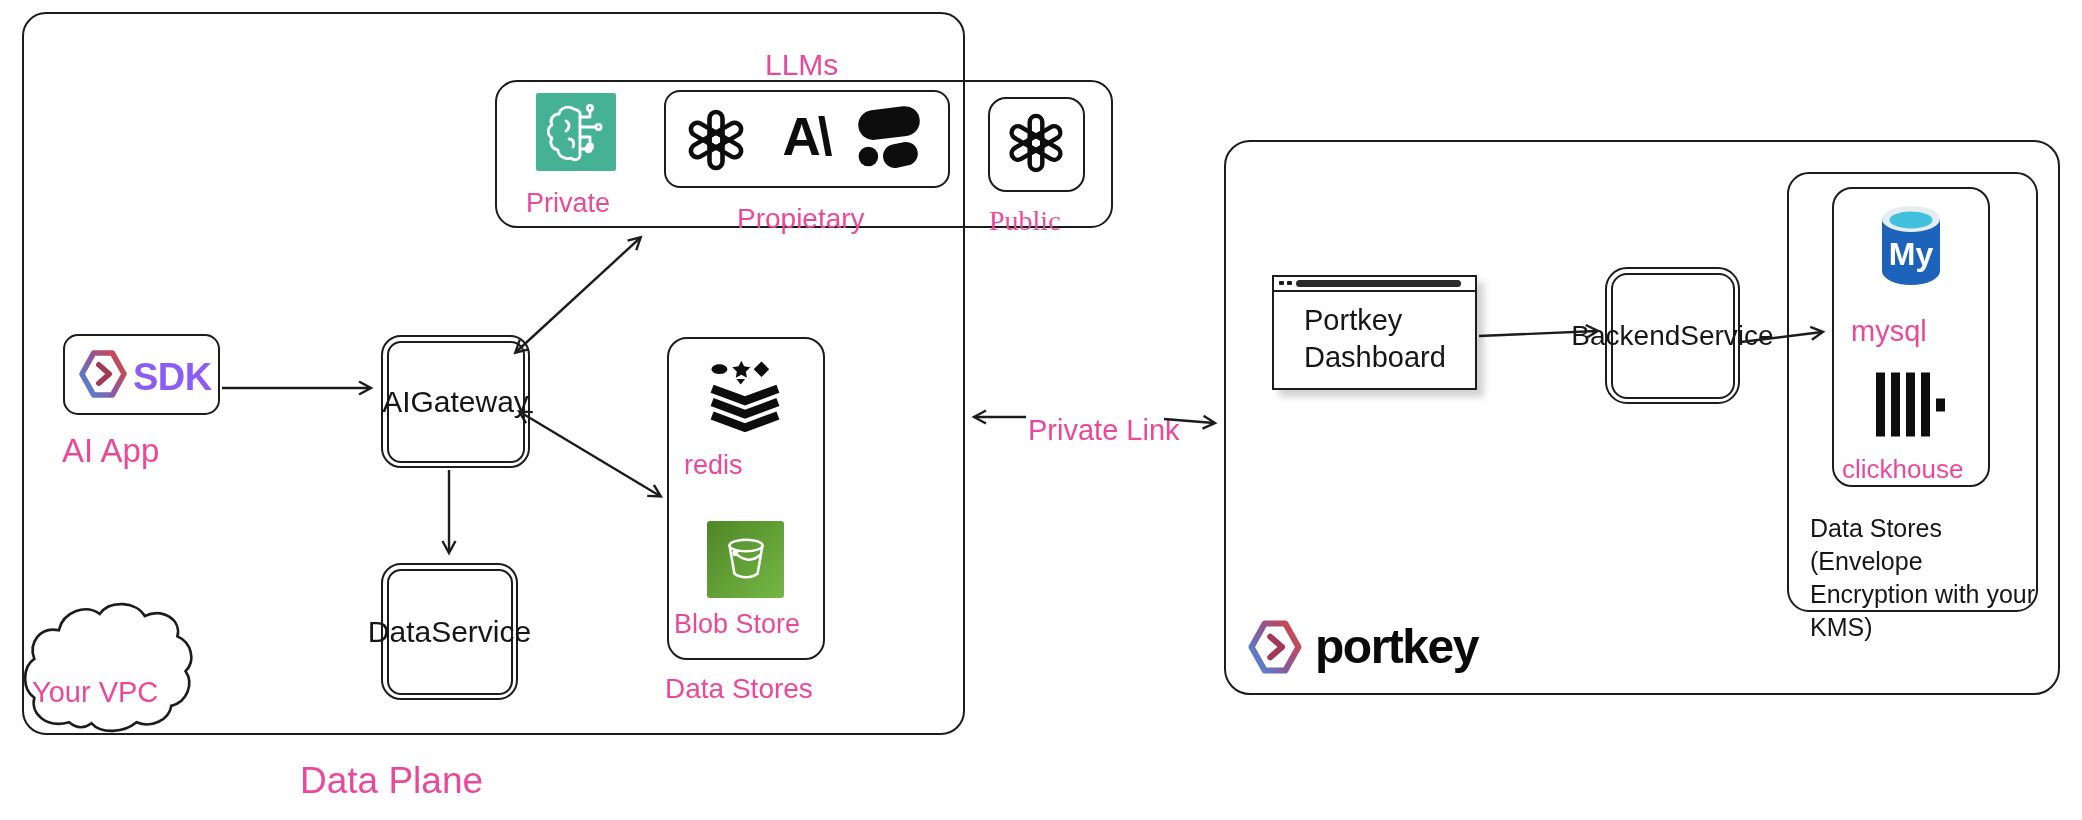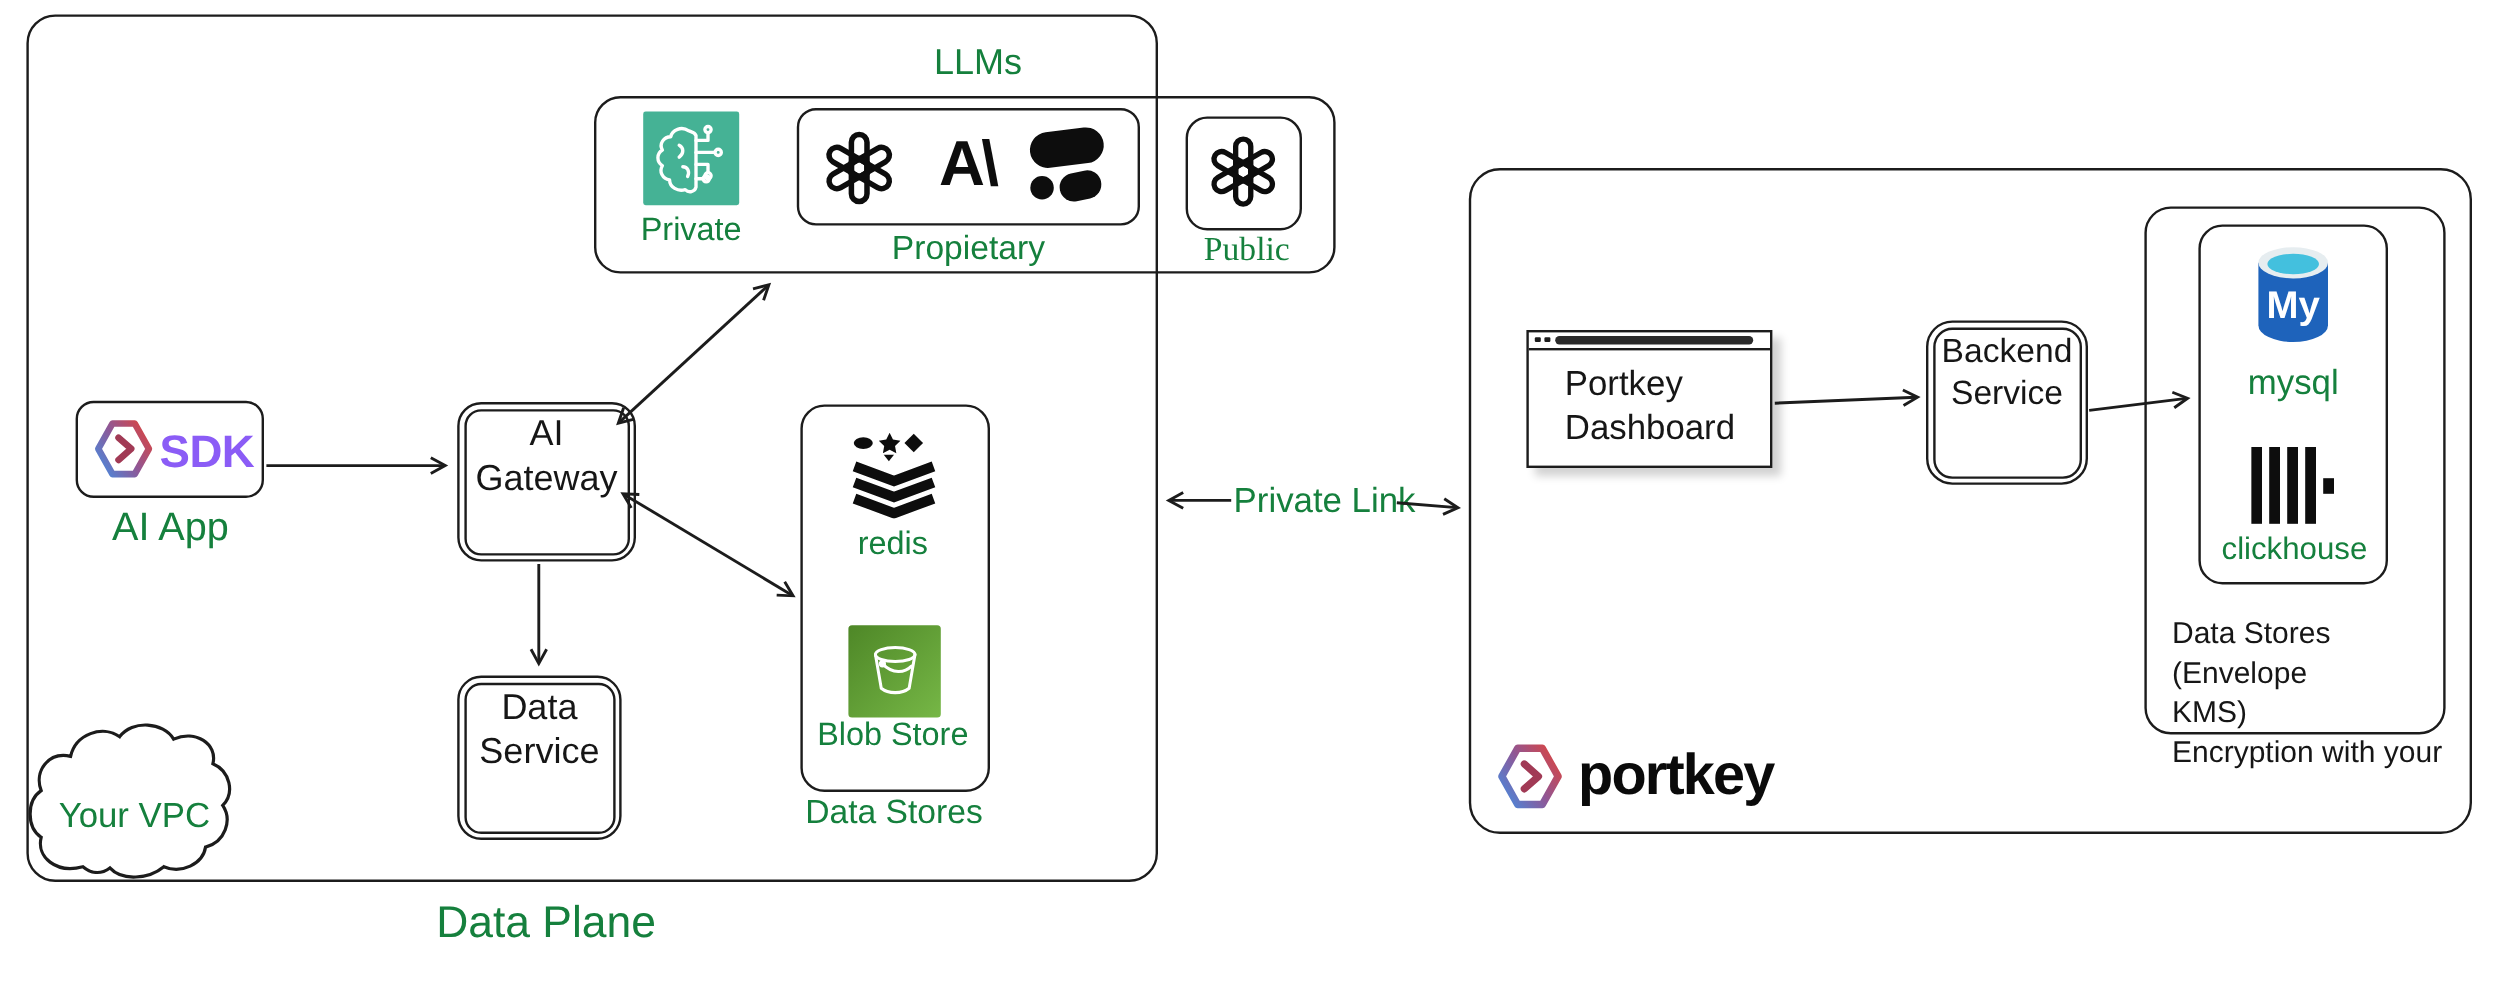--- a/index.html
+++ b/index.html
@@ -3,25 +3,25 @@
 <meta charset="utf-8">
 <style>
   html,body{margin:0;padding:0;background:#ffffff;}
   #canvas{
     position:relative;width:2082px;height:820px;background:#ffffff;
     font-family:"Liberation Sans","DejaVu Sans",sans-serif;color:#161616;
     overflow:hidden;
   }
   .abs{position:absolute;box-sizing:border-box;}
   .box{position:absolute;box-sizing:border-box;border:2.5px solid #1c1c1c;background:transparent;}
-  .lbl{position:absolute;box-sizing:border-box;text-align:center;color:#15803d;white-space:nowrap;}
+  .lbl{position:absolute;box-sizing:border-box;color:#ec4899;white-space:nowrap;margin-top:12px;}
   
   .dbox{position:absolute;box-sizing:border-box;border:2.4px solid #1c1c1c;border-radius:20px;padding:3.5px;background:#fff;}
   .dinner{width:100%;height:100%;box-sizing:border-box;border:2.2px solid #1c1c1c;border-radius:14px;
-    display:flex;flex-direction:column;align-items:center;line-height:1.25;}
+    display:flex;flex-direction:row;align-items:center;justify-content:center;line-height:1.25;}
   .icon-tile{position:absolute;display:flex;align-items:center;justify-content:center;}
   svg{display:block;}
   
   .browser{position:absolute;box-sizing:border-box;background:#fff;border:2.2px solid #1c1c1c;
     box-shadow:7px 7px 7px rgba(0,0,0,0.18);}
   .browser .titlebar{position:relative;height:13px;border-bottom:2px solid #1c1c1c;}
   .browser .dot{position:absolute;top:4px;width:5px;height:4px;background:#1c1c1c;border-radius:1px;}
   .browser .pill{position:absolute;top:2.5px;left:22px;right:14px;height:7px;background:#2b2b2b;border-radius:4px;}
   .browser .winbody{padding:10px 0 0 30px;font-size:29px;line-height:37px;}
   .wordmark{position:absolute;font-weight:800;color:#0a0a0a;letter-spacing:-1.5px;}
@@ -199,22 +199,22 @@
       <rect x="0" y="0" width="9" height="64"></rect>
       <rect x="15" y="0" width="9" height="64"></rect>
       <rect x="30" y="0" width="9" height="64"></rect>
       <rect x="45" y="0" width="9" height="64"></rect>
       <rect x="60" y="26" width="9" height="13"></rect>
     </svg>
   </div>
   <div class="lbl" style="left:1842px;top:442px;width:140px;font-size:26px;">clickhouse</div>
   <div class="abs" style="left:1810px;top:512px;width:232px;font-size:25px;line-height:33px;text-align:left;">
     <span style="display:block">Data Stores (Envelope</span>
+    <span style="display:block">Encryption with your</span>
     <span style="display:block">KMS)</span>
-    <span style="display:block">Encryption with your</span>
   </div>
 
   <div class="icon-tile" style="left:1245px;top:617px;width:60px;height:60px;">
     <svg width="60" height="60">
         <use href="#hexlogo"></use>
       </svg>
   </div>
   <div class="wordmark" style="left:1315px;top:619px;font-size:48px;">portkey</div>
 
   <svg class="abs" style="left:0;top:0;" width="2082" height="820" viewBox="0 0 2082 820">

